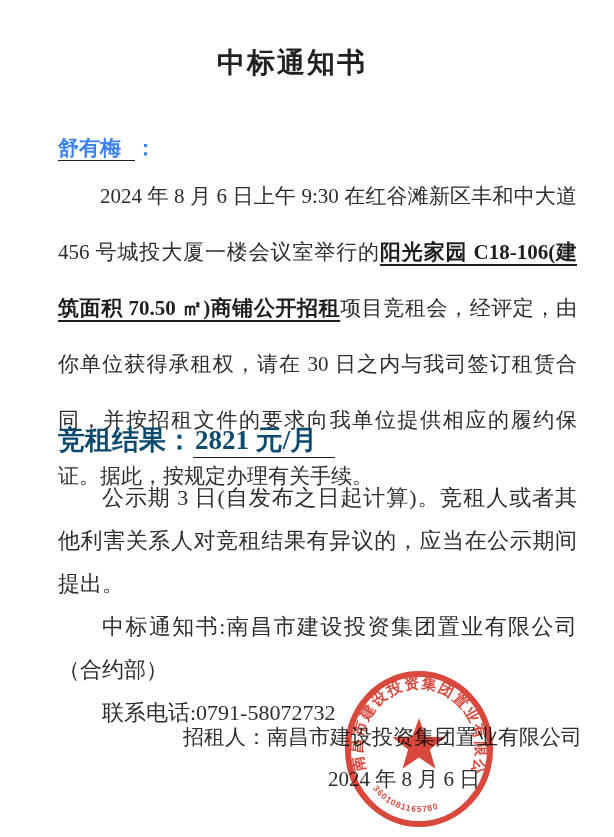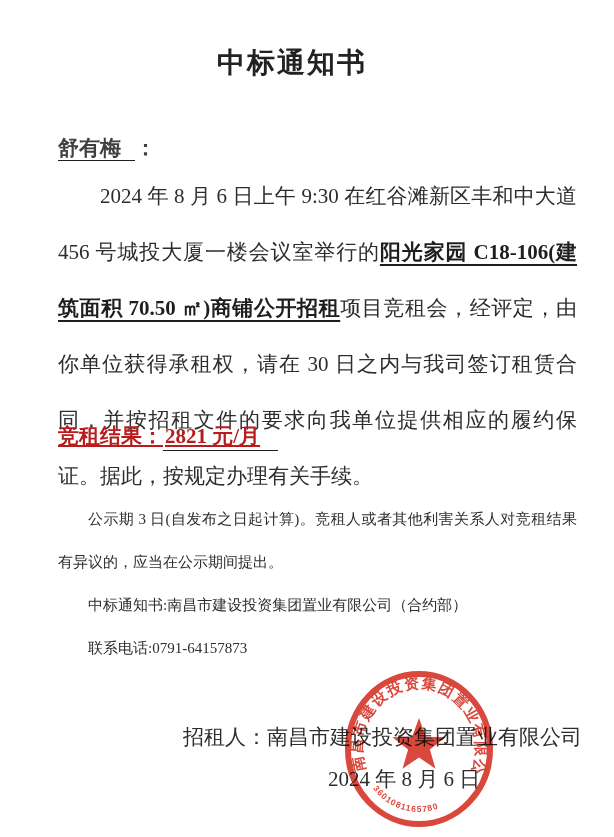--- a/index.html
+++ b/index.html
@@ -14,52 +14,52 @@
   }
   .doc-title{
     position:absolute;top:44px;left:0;width:584px;
     text-align:center;
     font-size:28px;font-weight:bold;
     letter-spacing:2px;
     color:#222;
   }
   .salutation{
     position:absolute;top:134px;left:58px;
-    font-size:21px;font-weight:bold;color:#404040;
+    font-size:21px;font-weight:bold;color:#3b82f6;
   }
   .salutation .name{
     border-bottom:1.6px solid #1f1f1f;
     padding-right:14px;
   }
   .para1{
     position:absolute;top:168px;left:58px;width:519px;
     font-size:21px;line-height:56px;
     text-align:justify;text-indent:2em;
     color:#2d2d2d;
   }
   .para1 .hl{
     font-weight:bold;
     text-decoration:underline;
     text-underline-offset:5px;
     text-decoration-thickness:1.8px;
     color:#1e1e1e;
   }
   .result-line{
     position:absolute;top:422px;left:58px;
-    font-size:21px;color:#b91c1c;text-decoration:underline;
+    font-size:27px;color:#0c4a6e;
   }
   .result-line .label{font-weight:bold;}
   .result-line .value{
     font-weight:bold;
     border-bottom:1.8px solid #1f1f1f;
     padding:0 18px 2px 2px;
   }
   .block2{
-    position:absolute;top:498px;left:58px;width:519px;
-    font-size:15px;line-height:43px;
+    position:absolute;top:476px;left:58px;width:519px;
+    font-size:22px;line-height:43px;
     text-align:justify;
     color:#2d2d2d;
   }
   .block2 .indent{text-indent:2em;}
   .issuer-line{
     position:absolute;top:723px;left:183px;
     font-size:21px;color:#2d2d2d;
     white-space:nowrap;
   }
   .date-line{
@@ -90,21 +90,21 @@
     <span>2024 年 8 月 6 日上午 9:30 在红谷滩新区丰和中大道 456 号城投大厦一楼会议室举行的</span><span class="hl">阳光家园 C18-106(建筑面积 70.50 ㎡)商铺公开招租</span><span>项目竞租会，经评定，由你单位获得承租权，请在 30 日之内与我司签订租赁合同，并按招租文件的要求向我单位提供相应的履约保证。据此，按规定办理有关手续。</span>
   </div>
 
   <div class="result-line">
     <span class="label">竞租结果：</span><span class="value">2821 元/月</span>
   </div>
 
   <div class="block2">
     <div class="indent">公示期 3 日(自发布之日起计算)。竞租人或者其他利害关系人对竞租结果有异议的，应当在公示期间提出。</div>
     <div class="indent">中标通知书:南昌市建设投资集团置业有限公司（合约部）</div>
-    <div class="indent">联系电话:0791-64157873</div>
+    <div class="indent">联系电话:0791-58072732</div>
   </div>
 
   <div class="issuer-line">
     <span>招租人：</span><span>南昌市建设投资集团置业有限公司</span>
   </div>
 
   <div class="date-line">2024 年 8 月 6 日</div>
 
   <div class="seal">
     <svg viewBox="0 0 165 170" xmlns="http://www.w3.org/2000/svg">

